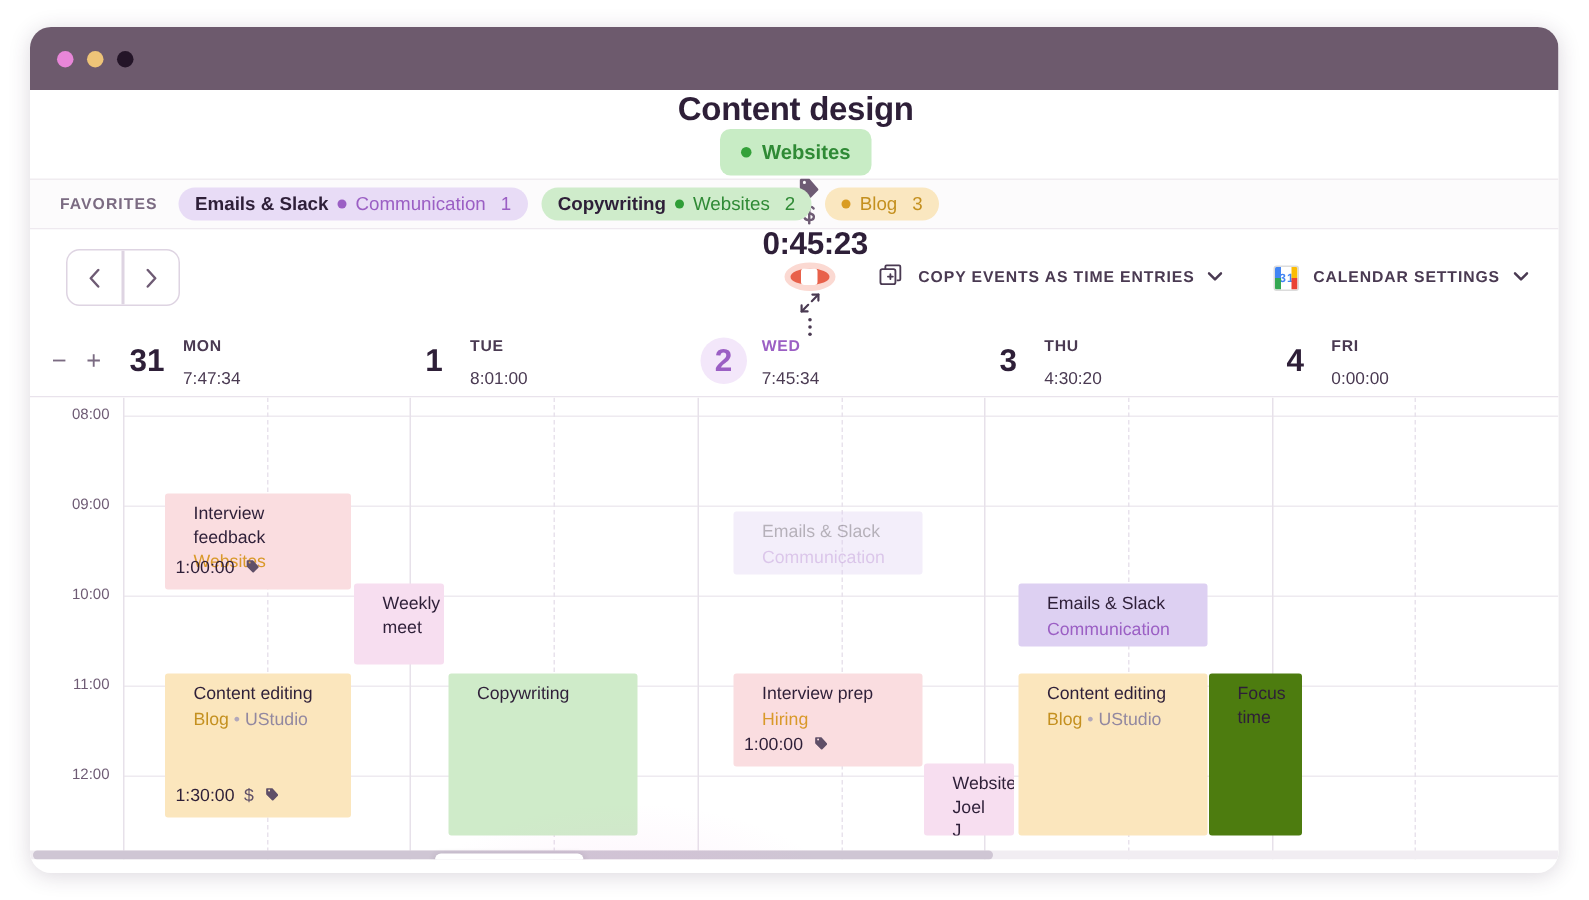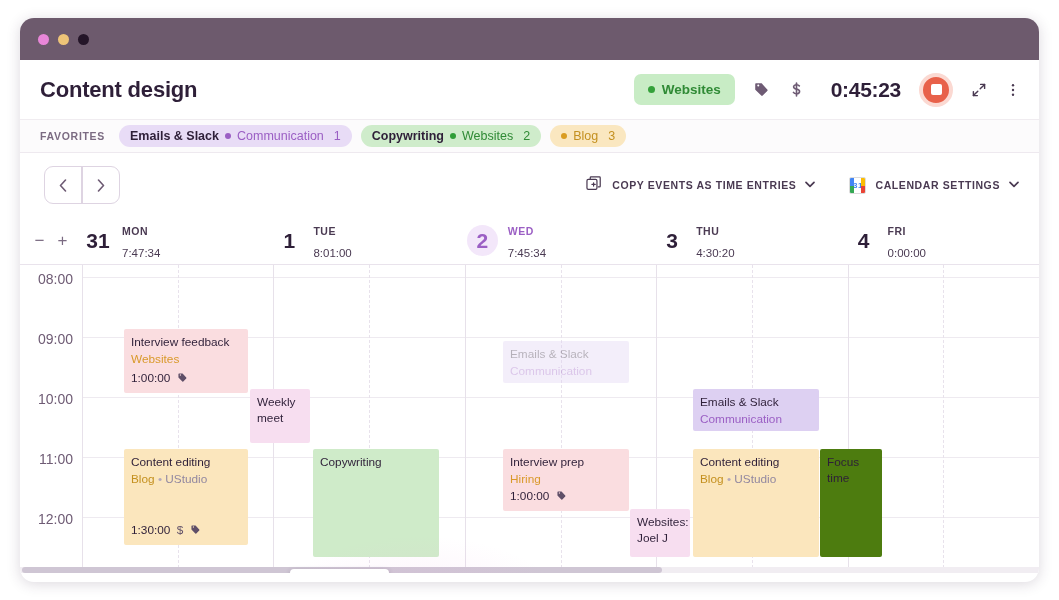--- a/index.html
+++ b/index.html
@@ -31,20 +31,21 @@
   .dot.d2 { background: #eec478; }
   .dot.d3 { background: #241528; }
 
   
   #header {
     height: 60px;
     display: flex; align-items: center;
     padding: 0 18px 0 20px;
     border-bottom: 1px solid #f0ecf0;
     background: #fff;
+    flex-direction: column;
   }
   #page-title {
     font-size: 22px; font-weight: bold; color: #2e1f38;
     letter-spacing: -0.2px;
     flex: 1;
   }
   .proj-pill {
     display: flex; align-items: center; gap: 7px;
     background: #c8ecc5; color: #2f8a35;
     border-radius: 7px;
@@ -186,38 +187,37 @@
   
   #calendar-body {
     position: relative;
     height: 308px;
     overflow: hidden;
     background: #fff;
   }
   #time-gutter { position: absolute; left: 0; top: 0; width: 62px; height: 100%; }
   .time-lbl {
     position: absolute; right: 9px;
-    font-size: 14px; color: #6e5b74;
+    font-size: 10px; color: #6e5b74;
     transform: translateY(-6px);
   }
   .hour-line {
     position: absolute; left: 62px; right: 0; height: 1px; background: #eeeaf0;
   }
   .col-line { position: absolute; top: 0; bottom: 0; width: 1px; background: #e7e1ea; }
   .sub-line { position: absolute; top: 0; bottom: 0; border-left: 1px dashed #e8e2ec; }
 
   .event {
     position: absolute;
     border-radius: 2px;
-    padding: 6px 7px;
+    padding: 6px 19px;
     font-size: 11.8px;
     line-height: 1.32;
     overflow: hidden;
     cursor: pointer;
-    margin-left: 14px;
   }
   .event .ev-title { color: #2e1f38; font-weight: normal; }
   .event .ev-sub { margin-top: 1px; }
   .event .ev-dur { position: absolute; left: 7px; bottom: 6px; color: #2e1f38; }
   .event .ev-dur .ic { color: #5f4f68; margin-left: 3px; }
   .ev-pink { background: #fadde0; }
   .ev-pink .ev-sub { color: #d9992a; }
   .ev-amber { background: #fbe6bd; }
   .ev-amber .ev-sub { color: #c4901f; }
   .ev-amber .ev-sub .dotsep { color: #b2a8bb; }

